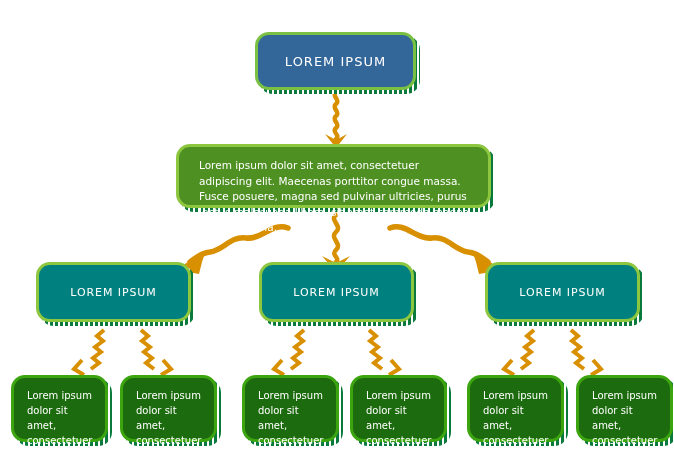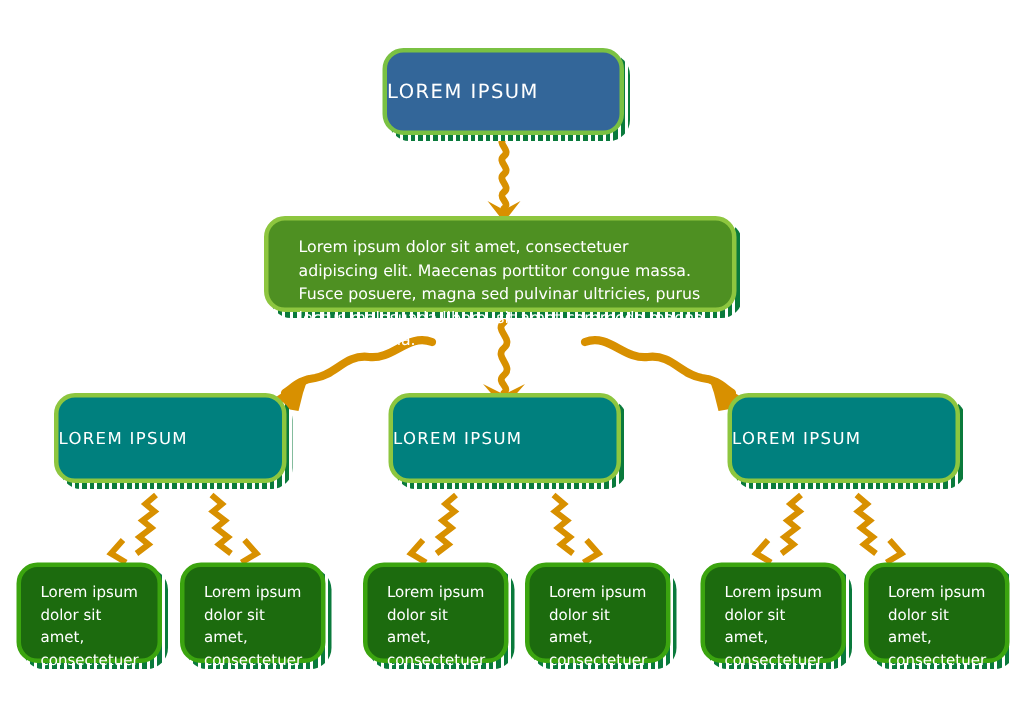--- a/index.html
+++ b/index.html
@@ -45,21 +45,21 @@
     z-index: 1;
   }
 
   .node-box {
     position: absolute;
     box-sizing: border-box;
     border-radius: 14px;
     z-index: 2;
     display: flex;
     align-items: center;
-    justify-content: flex-start;
+    justify-content: center;
   }
 
   
   .root-box {
     background: #336699;
     border: 3px solid #7ac143;
   }
   .root-label {
     font-size: 13px;
     letter-spacing: 1.0px;

